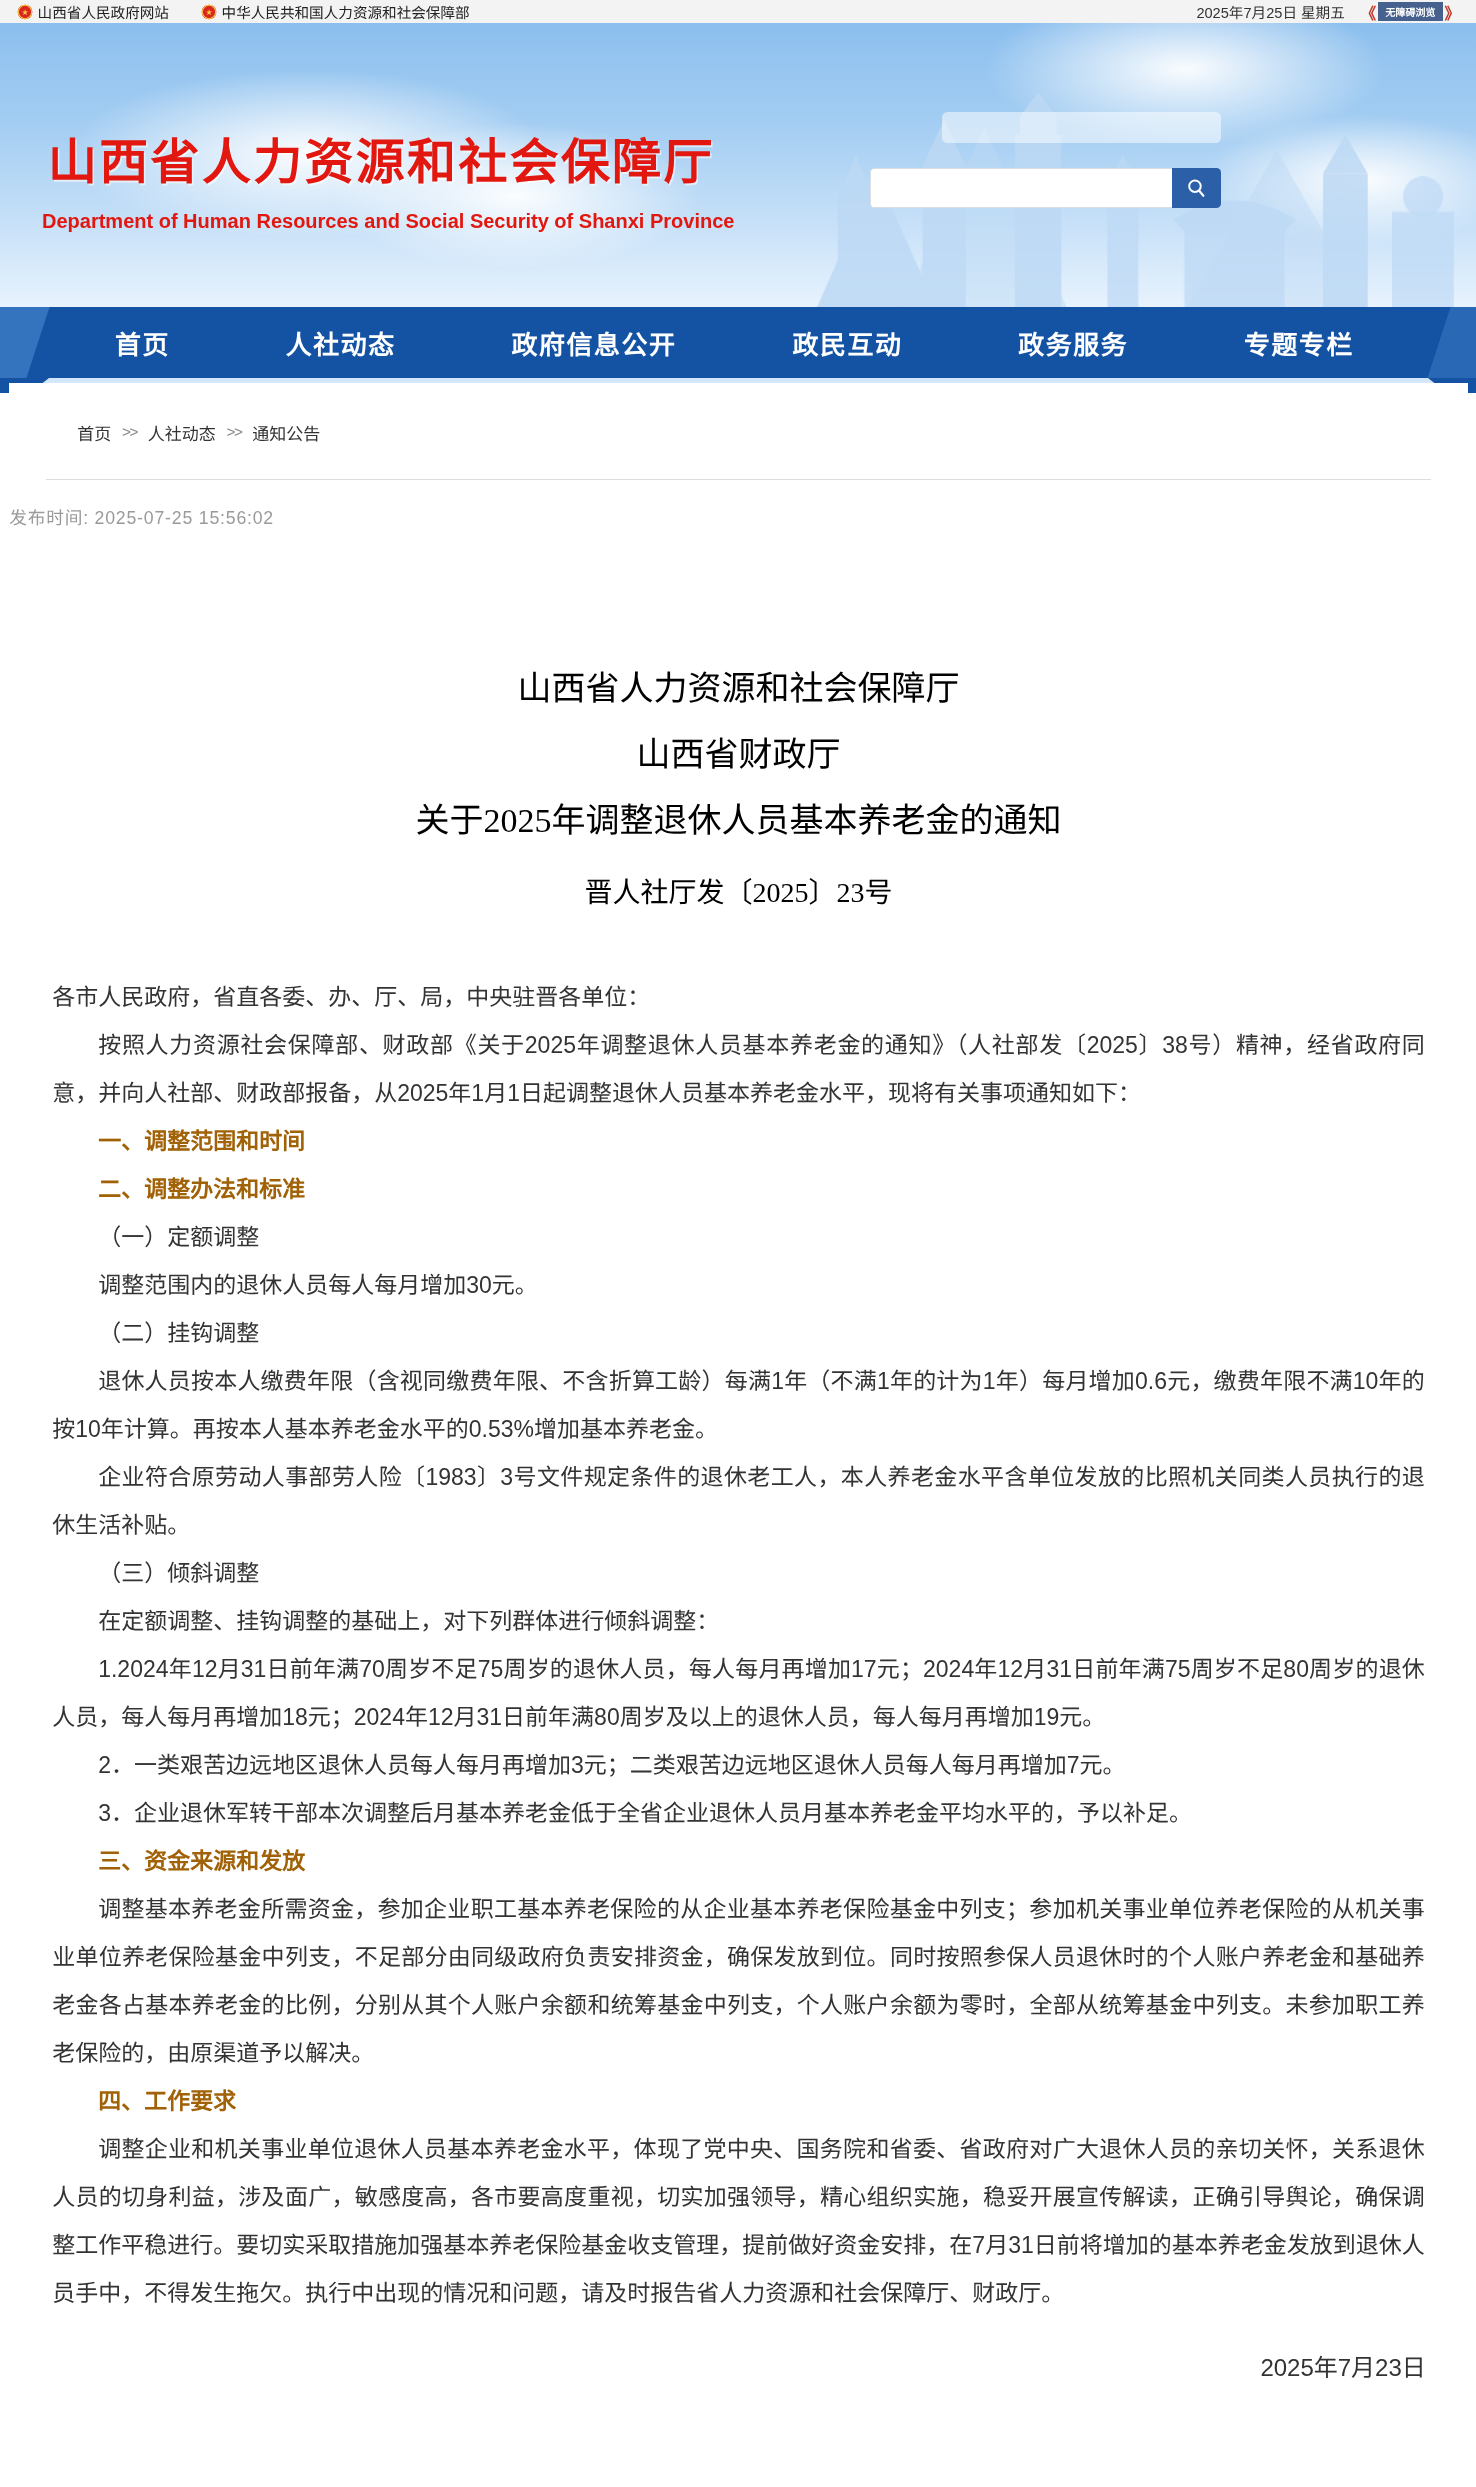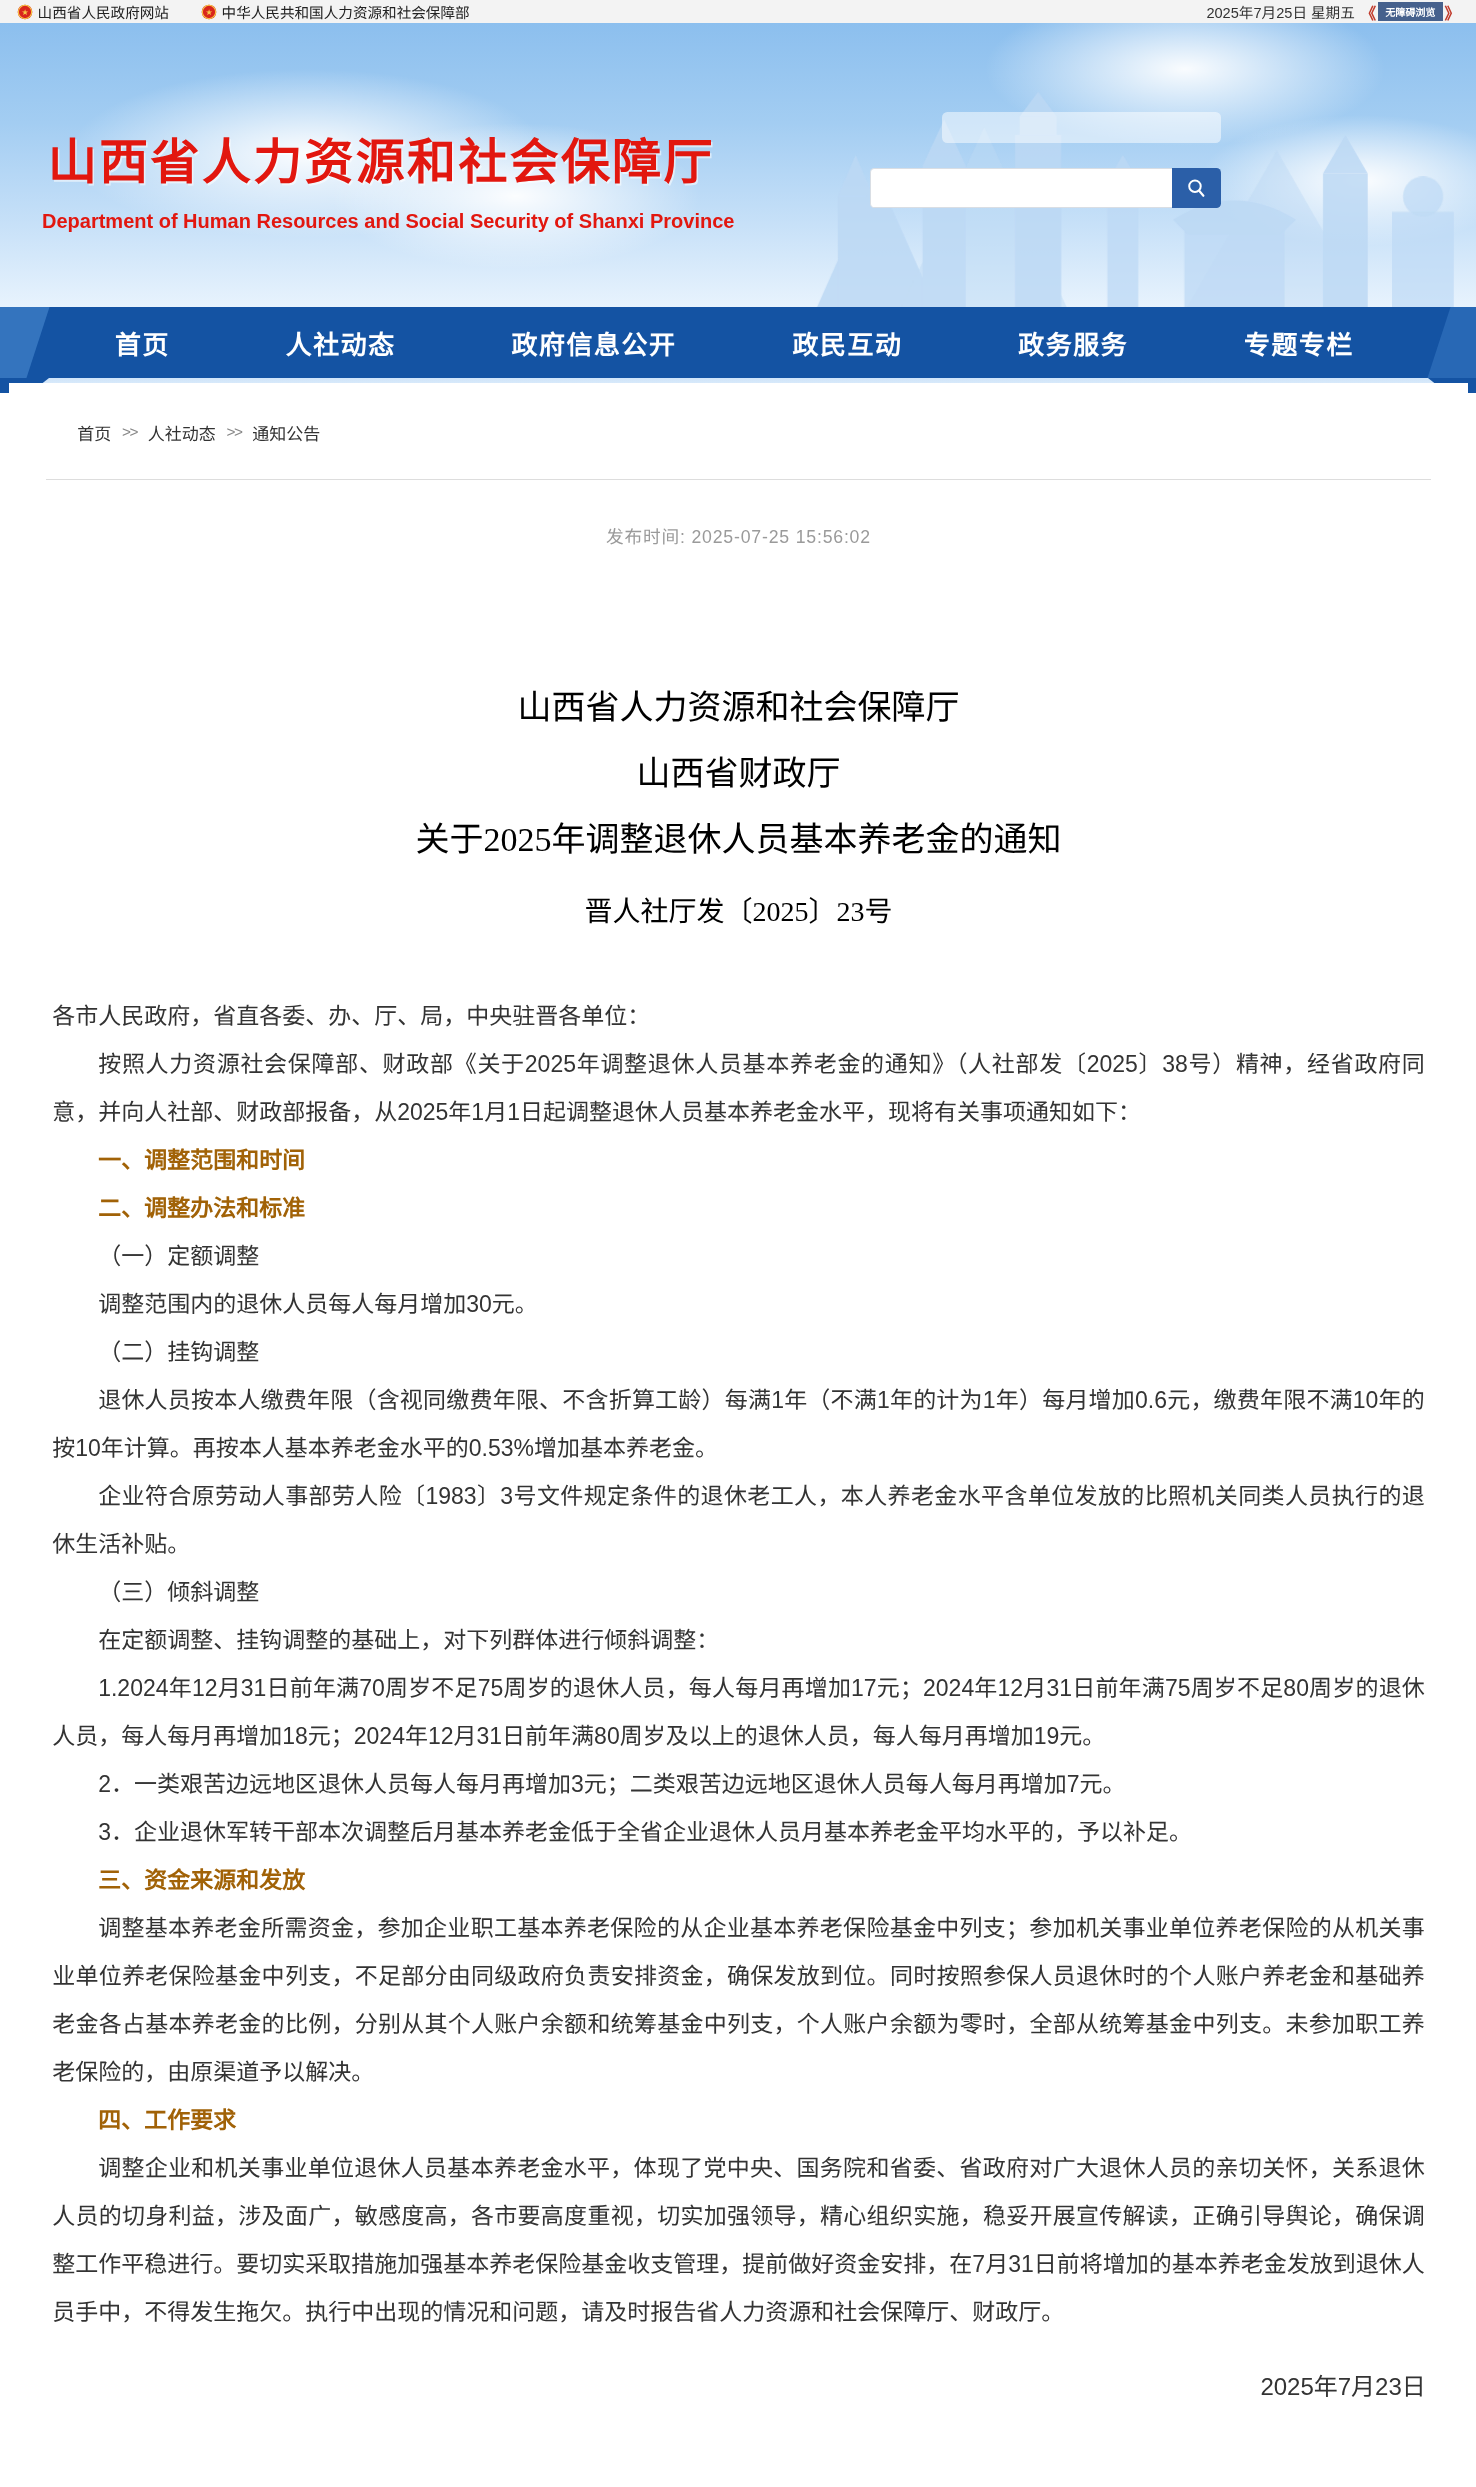--- a/index.html
+++ b/index.html
@@ -2,21 +2,21 @@
 <html lang="zh-CN" style="font-size:12.3px"><head>
 <meta charset="utf-8">
 <style>
   html,body{margin:0;padding:0;background:#ffffff;}
   body{width:1477px;font-family:"Liberation Sans","DejaVu Sans",sans-serif;color:#333;}
 
   
   .topbar{height:23px;background:#f3f3f3;display:flex;align-items:center;padding:0 17px;font-size:14.6px;color:#222;}
   .topbar .site-link{display:flex;align-items:center;gap:4.6px;margin-right:32px;cursor:pointer;}
   .emblem{width:16px;height:16px;flex:0 0 auto;}
-  .topbar-right{margin-left:auto;display:flex;align-items:center;gap:6px;}
+  .topbar-right{margin-left:auto;display:flex;align-items:center;gap:16px;}
   .topbar-date{color:#333;}
   .access-btn{display:flex;align-items:center;gap:1.5px;cursor:pointer;}
   .access-core{background:#46618d;color:#fff;padding:1.5px 7.7px 2.3px;font-size:10px;font-weight:bold;}
   .access-deco{color:#c03a2b;font-size:15.4px;font-weight:bold;}
 
   
   .banner{position:relative;height:284px;overflow:hidden;
     background:linear-gradient(180deg,#8cbfee 0%,#a3cdf2 35%,#c6e0f8 70%,#e8f3fd 100%);}
   .cloud{position:absolute;background:radial-gradient(closest-side,rgba(255,255,255,.95),rgba(255,255,255,0));border-radius:50%;}
   .c1{width:477px;height:169px;left:69px;top:46px;}
@@ -45,21 +45,21 @@
   .banner-tail::before,.banner-tail::after{content:"";position:absolute;top:0;width:49px;height:100%;background:#1453a3;}
   .banner-tail::before{left:0;clip-path:polygon(0 0,100% 0,60% 100%,0 100%);}
   .banner-tail::after{right:0;clip-path:polygon(0 0,100% 0,100% 100%,40% 100%);}
   .content-card{position:relative;margin:-10.8px 9.2px 0;background:#fff;}
 
   
   .breadcrumb{padding:37px 0 0 68px;font-size:17px;color:#333;display:flex;gap:10.8px;align-items:center;}
   .crumb{cursor:pointer;}
   .crumb-sep{color:#888;font-size:15.4px;letter-spacing:-1.5px;}
   .divider{height:0.8px;background:#ddd;margin:34px 37px 0;}
-  .pubtime{text-align:center;font-size:17.7px;color:#9a9a9a;margin-top:43px;letter-spacing:0.8px;}
+  .pubtime{text-align:left;font-size:17.7px;color:#9a9a9a;margin-top:24px;letter-spacing:0.8px;}
 
   
   .doc-title{margin-top:127px;text-align:center;font-family:"Liberation Serif","DejaVu Serif",serif;color:#000;}
   .doc-title .t-line{font-size:34px;line-height:66px;}
   .doc-number{margin-top:15.4px;text-align:center;font-family:"Liberation Serif","DejaVu Serif",serif;font-size:28px;color:#000;}
   .article-body{margin-top:63px;padding:0 43px;font-size:23px;line-height:48px;color:#333;text-align:justify;}
   .article-body p{margin:0;}
   .article-body p.ind{text-indent:2em;}
   .article-body p.bold{font-weight:bold;color:#a16207;}
   .sign-date{margin-top:31px;padding-right:42px;text-align:right;font-size:24px;color:#333;}

